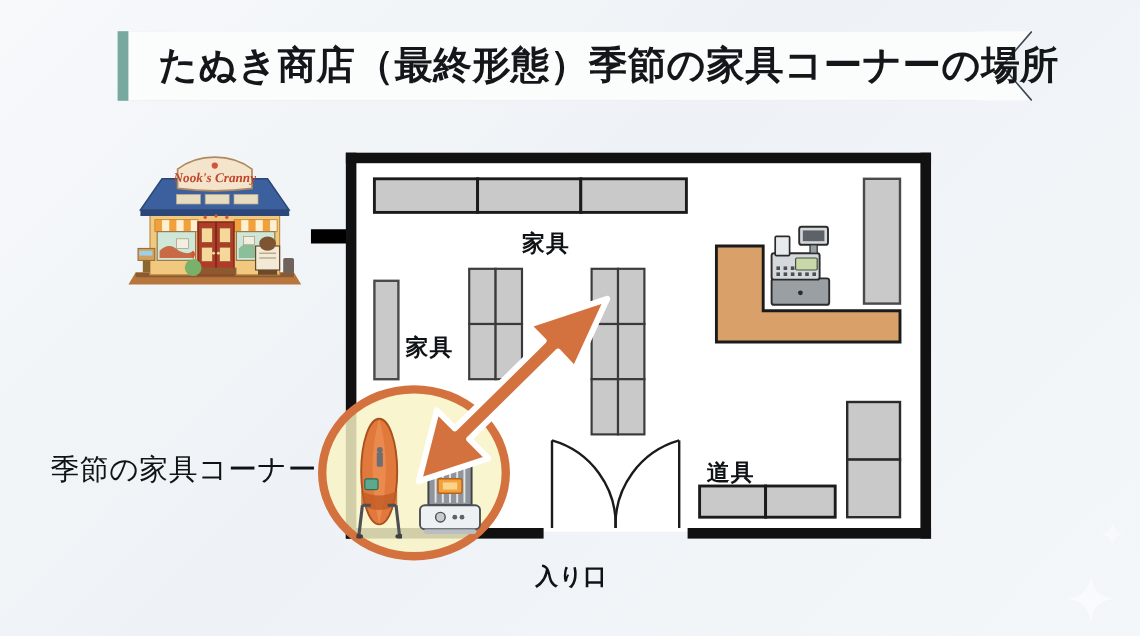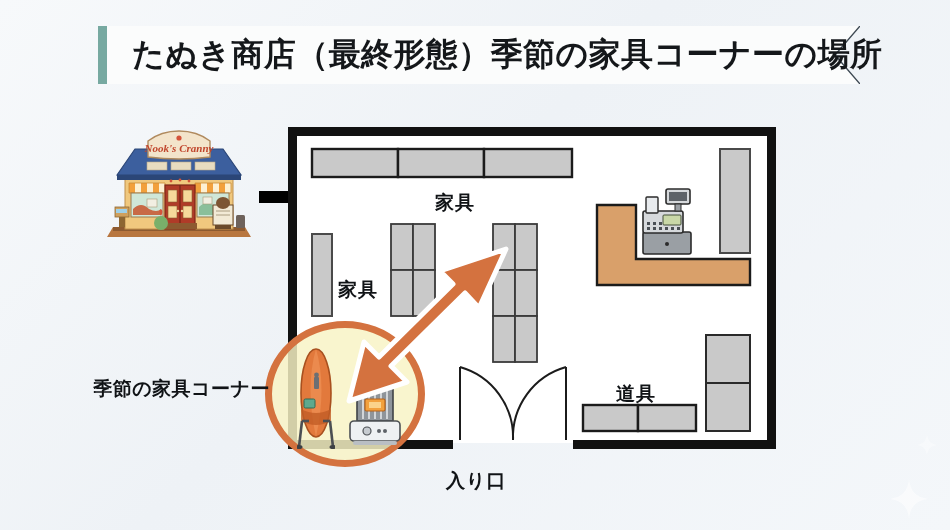--- a/index.html
+++ b/index.html
@@ -105,21 +105,21 @@
     position: absolute;
     font-size: 19px;
     font-weight: 700;
     color: #101316;
     white-space: nowrap;
     letter-spacing: 1px;
     margin-top: 12px;
   }
   #label-kagu-top   { left: 435px; top: 178px; }
   #label-kagu-left  { left: 338px; top: 265px; }
-  #label-dougu      { left: 616px; top: 369px; }
+  #label-dougu      { left: 589px; top: 369px; }
   #label-entrance   { left: 446px; top: 456px; font-family: Liberation Serif, serif; }
 
   
   .highlight-wrap {
     position: absolute;
     left: 265px;
     top: 321px;
     width: 160px;
     height: 146px;
   }
@@ -141,23 +141,23 @@
     height: 160px;
     pointer-events: none;
   }
 
   
   .corner-note {
     position: absolute;
     left: 42px;
     top: 375px;
     width: 228px;
-    text-align: right;
-    font-size: 19px;
-    font-weight: 700;
+    text-align: left;
+    font-size: 24px;
+    font-weight: 400;
     color: #101316;
     line-height: 1.45;
     letter-spacing: .5px;
   }
   .corner-note > div { white-space: nowrap; }
 </style>
 </head>
 <body>
 
 <div class="stage">

